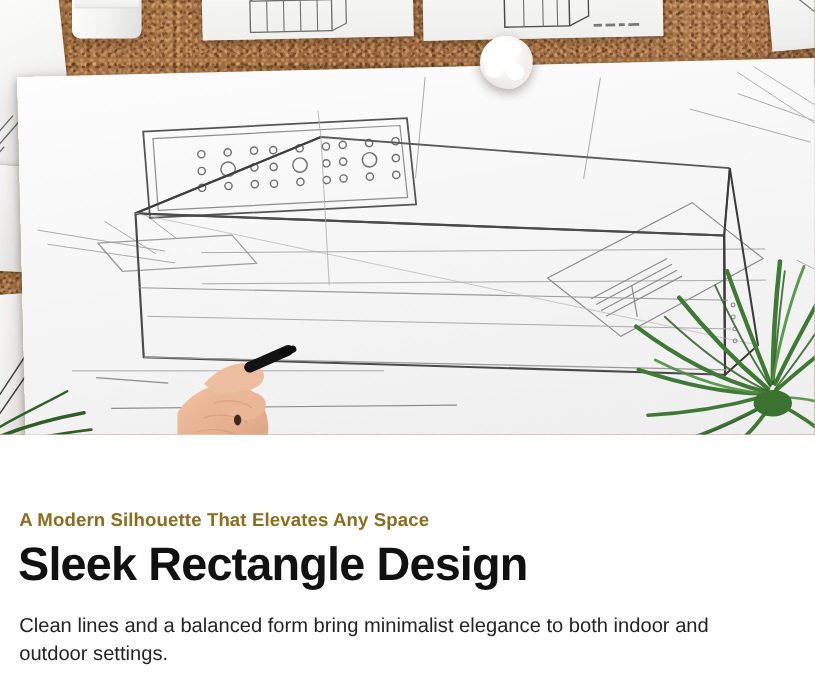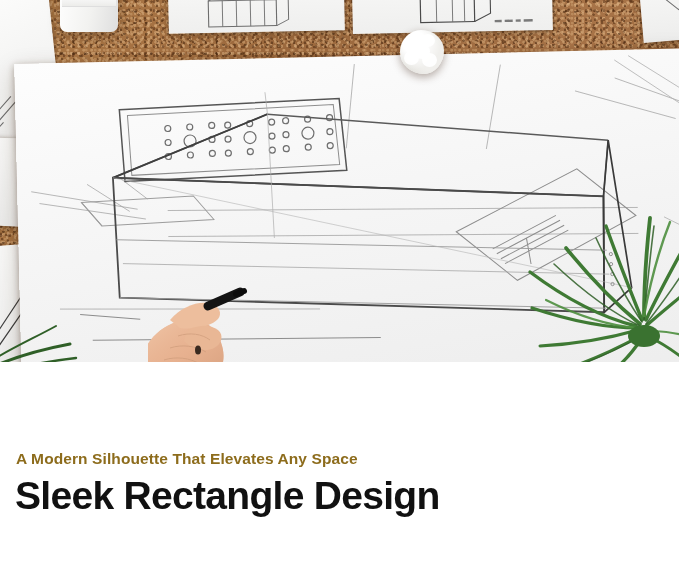--- a/index.html
+++ b/index.html
@@ -129,21 +129,21 @@
   
   .hand { position:absolute; left:148px; top:262px; width:150px; height:120px; }
 
   
   .plant { position:absolute; left:518px; top:168px; width:175px; height:200px; }
 
   
   .leafbl { position:absolute; left:-6px; top:296px; width:120px; height:80px; }
 
   
-  .content { position:absolute; left:0; top:369px; width:679px; }
+  .content { position:absolute; left:0; top:344px; width:679px; }
 
   .eyebrow {
     margin:81px 0 0 16px;
     font-size:15.5px; font-weight:700; letter-spacing:.1px;
     color:#8d6c1c; line-height:1.1;
   }
   .headline {
     margin:7px 3px 0 15px;
     font-size:39px; font-weight:700; letter-spacing:-.7px;
     color:#111111; line-height:1.12;
@@ -383,15 +383,16 @@
         <path d="M-4 78 C20 72 48 66 82 62" stroke-width="2.4"></path>
         <path d="M2 62 C22 50 44 40 62 30" stroke-width="2"></path>
       </g>
     </svg>
 
   </div>
 
   <div class="content">
     <div class="eyebrow">A Modern Silhouette That Elevates Any Space</div>
     <h1 class="headline">Sleek Rectangle Design</h1>
+    <p class="body">Clean lines and a balanced form bring minimalist elegance to both indoor and outdoor settings.</p>
   </div>
 
 </div>
 
 </body></html>

